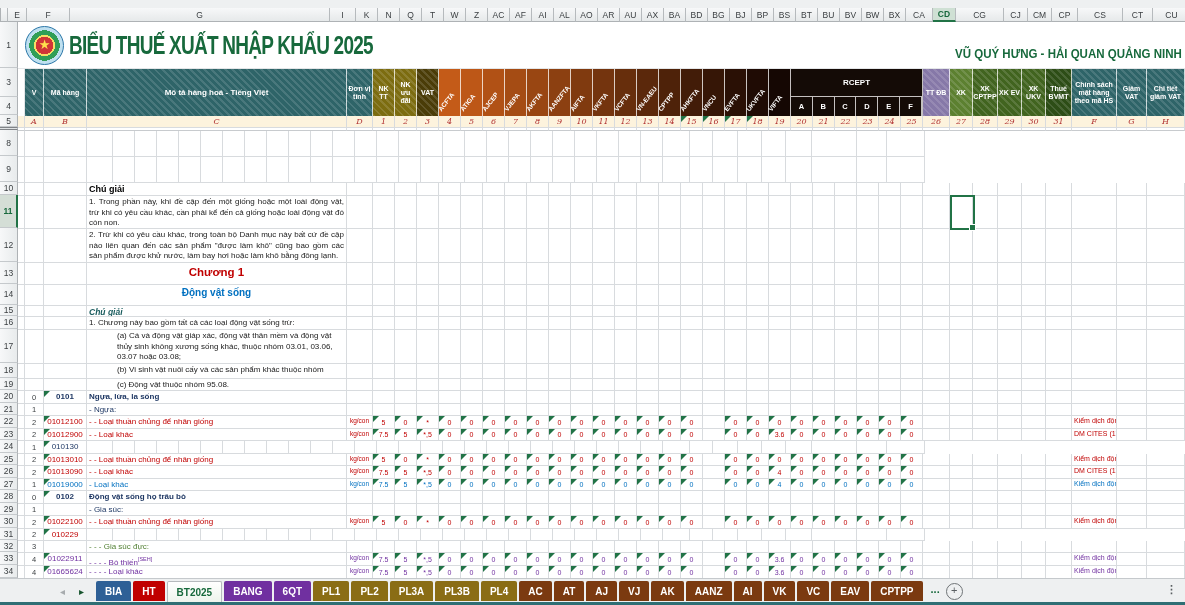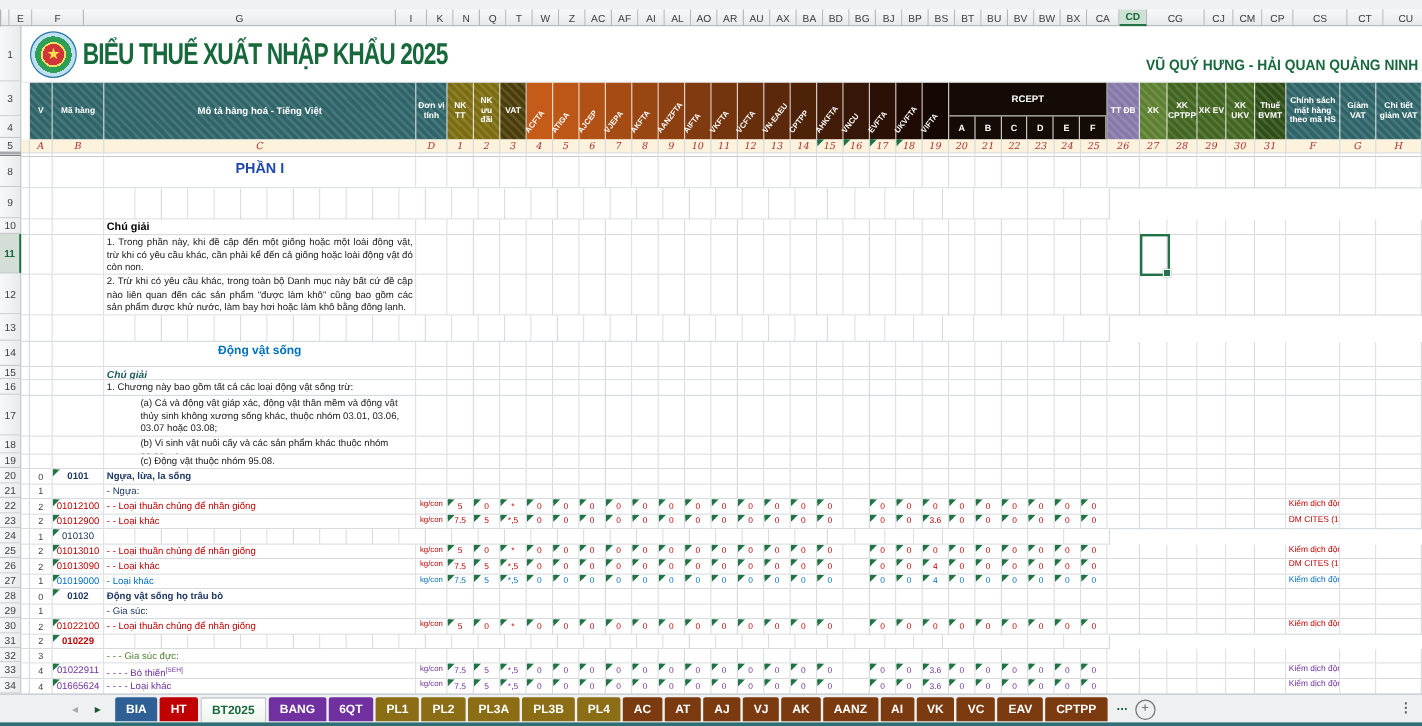--- a/index.html
+++ b/index.html
@@ -353,21 +353,20 @@
           <div class="cell" style="width: 24px; height: 3px;"></div>
           <div class="cell" style="width: 26px; height: 3px;"></div>
           <div class="cell" style="width: 45px; height: 3px;"></div>
           <div class="cell" style="width: 30px; height: 3px;"></div>
           <div class="cell" style="width: 38px; height: 3px;"></div>
         </div>
         <div class="row">
           <div class="cell" style="width: 7px; height: 26px;"></div>
           <div class="cell vcol" style="width: 19px; height: 26px;"></div>
           <div class="cell codecol" style="width: 43px; height: 26px;"></div>
-          <div class="cell desccol d-part" style="width: 260px; height: 26px;">PHẦN I</div>
           <div class="cell unitcol" style="width: 26px; height: 26px;"></div>
           <div class="cell valcell" style="width: 22px; height: 26px;"></div>
           <div class="cell valcell" style="width: 22px; height: 26px;"></div>
           <div class="cell valcell" style="width: 22px; height: 26px;"></div>
           <div class="cell valcell" style="width: 22px; height: 26px;"></div>
           <div class="cell valcell" style="width: 22px; height: 26px;"></div>
           <div class="cell valcell" style="width: 22px; height: 26px;"></div>
           <div class="cell valcell" style="width: 22px; height: 26px;"></div>
           <div class="cell valcell" style="width: 22px; height: 26px;"></div>
           <div class="cell valcell" style="width: 22px; height: 26px;"></div>
@@ -557,20 +556,21 @@
           <div class="cell" style="width: 24px; height: 34px;"></div>
           <div class="cell" style="width: 26px; height: 34px;"></div>
           <div class="cell cscell" style="width: 45px; height: 34px;"></div>
           <div class="cell" style="width: 30px; height: 34px;"></div>
           <div class="cell" style="width: 38px; height: 34px;"></div>
         </div>
         <div class="row">
           <div class="cell" style="width: 7px; height: 22px;"></div>
           <div class="cell vcol" style="width: 19px; height: 22px;"></div>
           <div class="cell codecol" style="width: 43px; height: 22px;"></div>
+          <div class="cell desccol d-chap" style="width: 260px; height: 22px;">Chương 1</div>
           <div class="cell unitcol" style="width: 26px; height: 22px;"></div>
           <div class="cell valcell" style="width: 22px; height: 22px;"></div>
           <div class="cell valcell" style="width: 22px; height: 22px;"></div>
           <div class="cell valcell" style="width: 22px; height: 22px;"></div>
           <div class="cell valcell" style="width: 22px; height: 22px;"></div>
           <div class="cell valcell" style="width: 22px; height: 22px;"></div>
           <div class="cell valcell" style="width: 22px; height: 22px;"></div>
           <div class="cell valcell" style="width: 22px; height: 22px;"></div>
           <div class="cell valcell" style="width: 22px; height: 22px;"></div>
           <div class="cell valcell" style="width: 22px; height: 22px;"></div>
@@ -1292,21 +1292,21 @@
           <div class="cell" style="width: 24px; height: 13px;"></div>
           <div class="cell" style="width: 24px; height: 13px;"></div>
           <div class="cell" style="width: 26px; height: 13px;"></div>
           <div class="cell cscell" style="width: 45px; height: 13px; color: rgb(192, 0, 0);">Kiểm dịch động vật</div>
           <div class="cell" style="width: 30px; height: 13px;"></div>
           <div class="cell" style="width: 38px; height: 13px;"></div>
         </div>
         <div class="row">
           <div class="cell" style="width: 7px; height: 12px;"></div>
           <div class="cell vcol" style="width: 19px; height: 12px;">2</div>
-          <div class="cell codecol tm" style="width: 43px; height: 12px; color: rgb(192, 0, 0); font-weight: bold;">010229</div>
+          <div class="cell codecol tm" style="width: 43px; height: 12px; color: rgb(192, 0, 0); font-weight: normal;">010229</div>
           <div class="cell unitcol" style="width: 26px; height: 12px; color: rgb(192, 0, 0);"></div>
           <div class="cell valcell" style="width: 22px; height: 12px; color: rgb(192, 0, 0);"></div>
           <div class="cell valcell" style="width: 22px; height: 12px; color: rgb(192, 0, 0);"></div>
           <div class="cell valcell" style="width: 22px; height: 12px; color: rgb(192, 0, 0);"></div>
           <div class="cell valcell" style="width: 22px; height: 12px; color: rgb(192, 0, 0);"></div>
           <div class="cell valcell" style="width: 22px; height: 12px; color: rgb(192, 0, 0);"></div>
           <div class="cell valcell" style="width: 22px; height: 12px; color: rgb(192, 0, 0);"></div>
           <div class="cell valcell" style="width: 22px; height: 12px; color: rgb(192, 0, 0);"></div>
           <div class="cell valcell" style="width: 22px; height: 12px; color: rgb(192, 0, 0);"></div>
           <div class="cell valcell" style="width: 22px; height: 12px; color: rgb(192, 0, 0);"></div>

